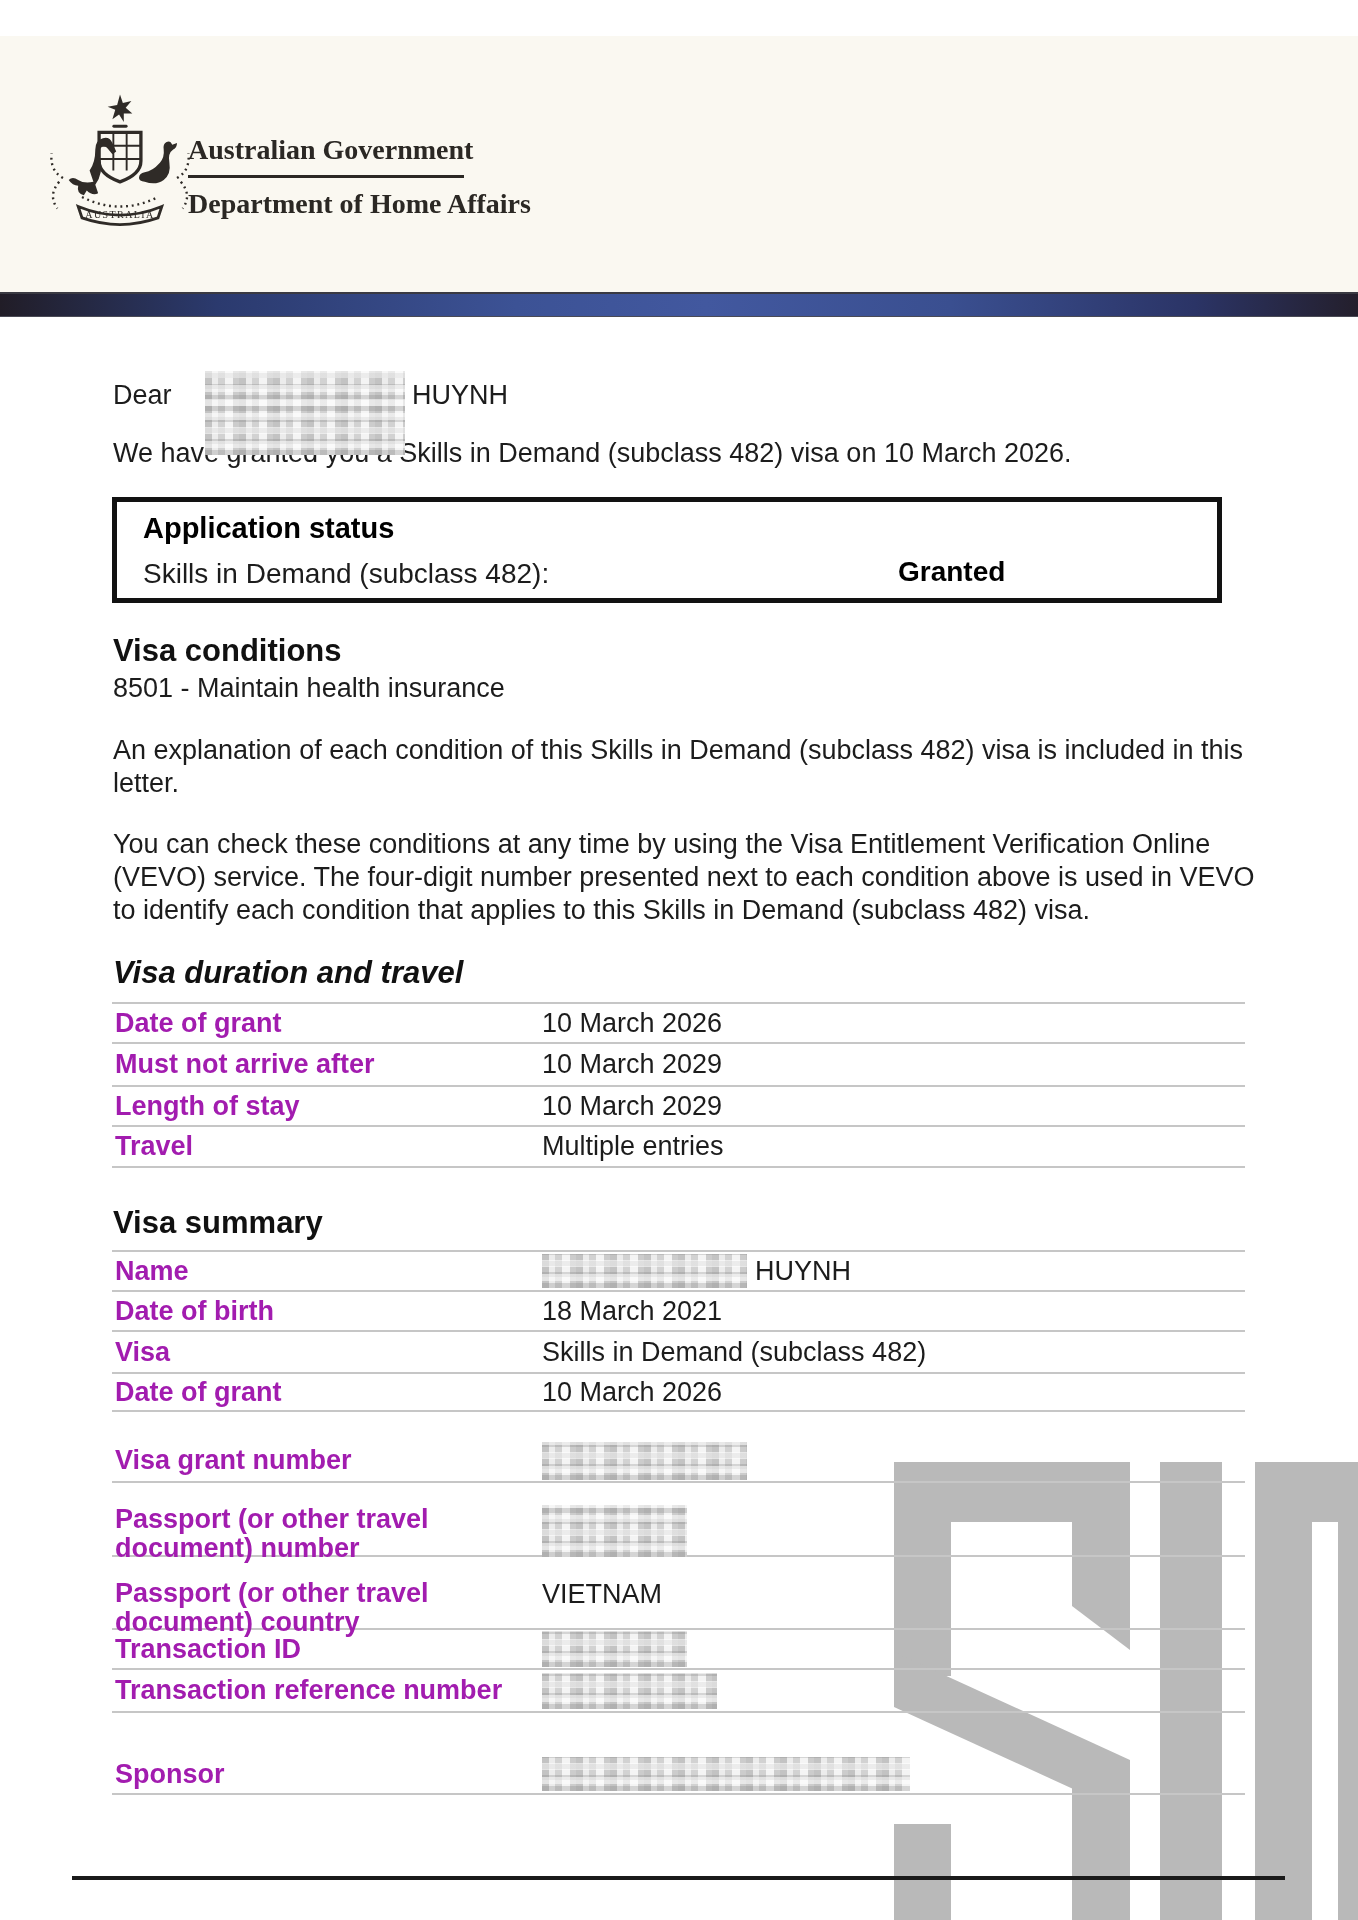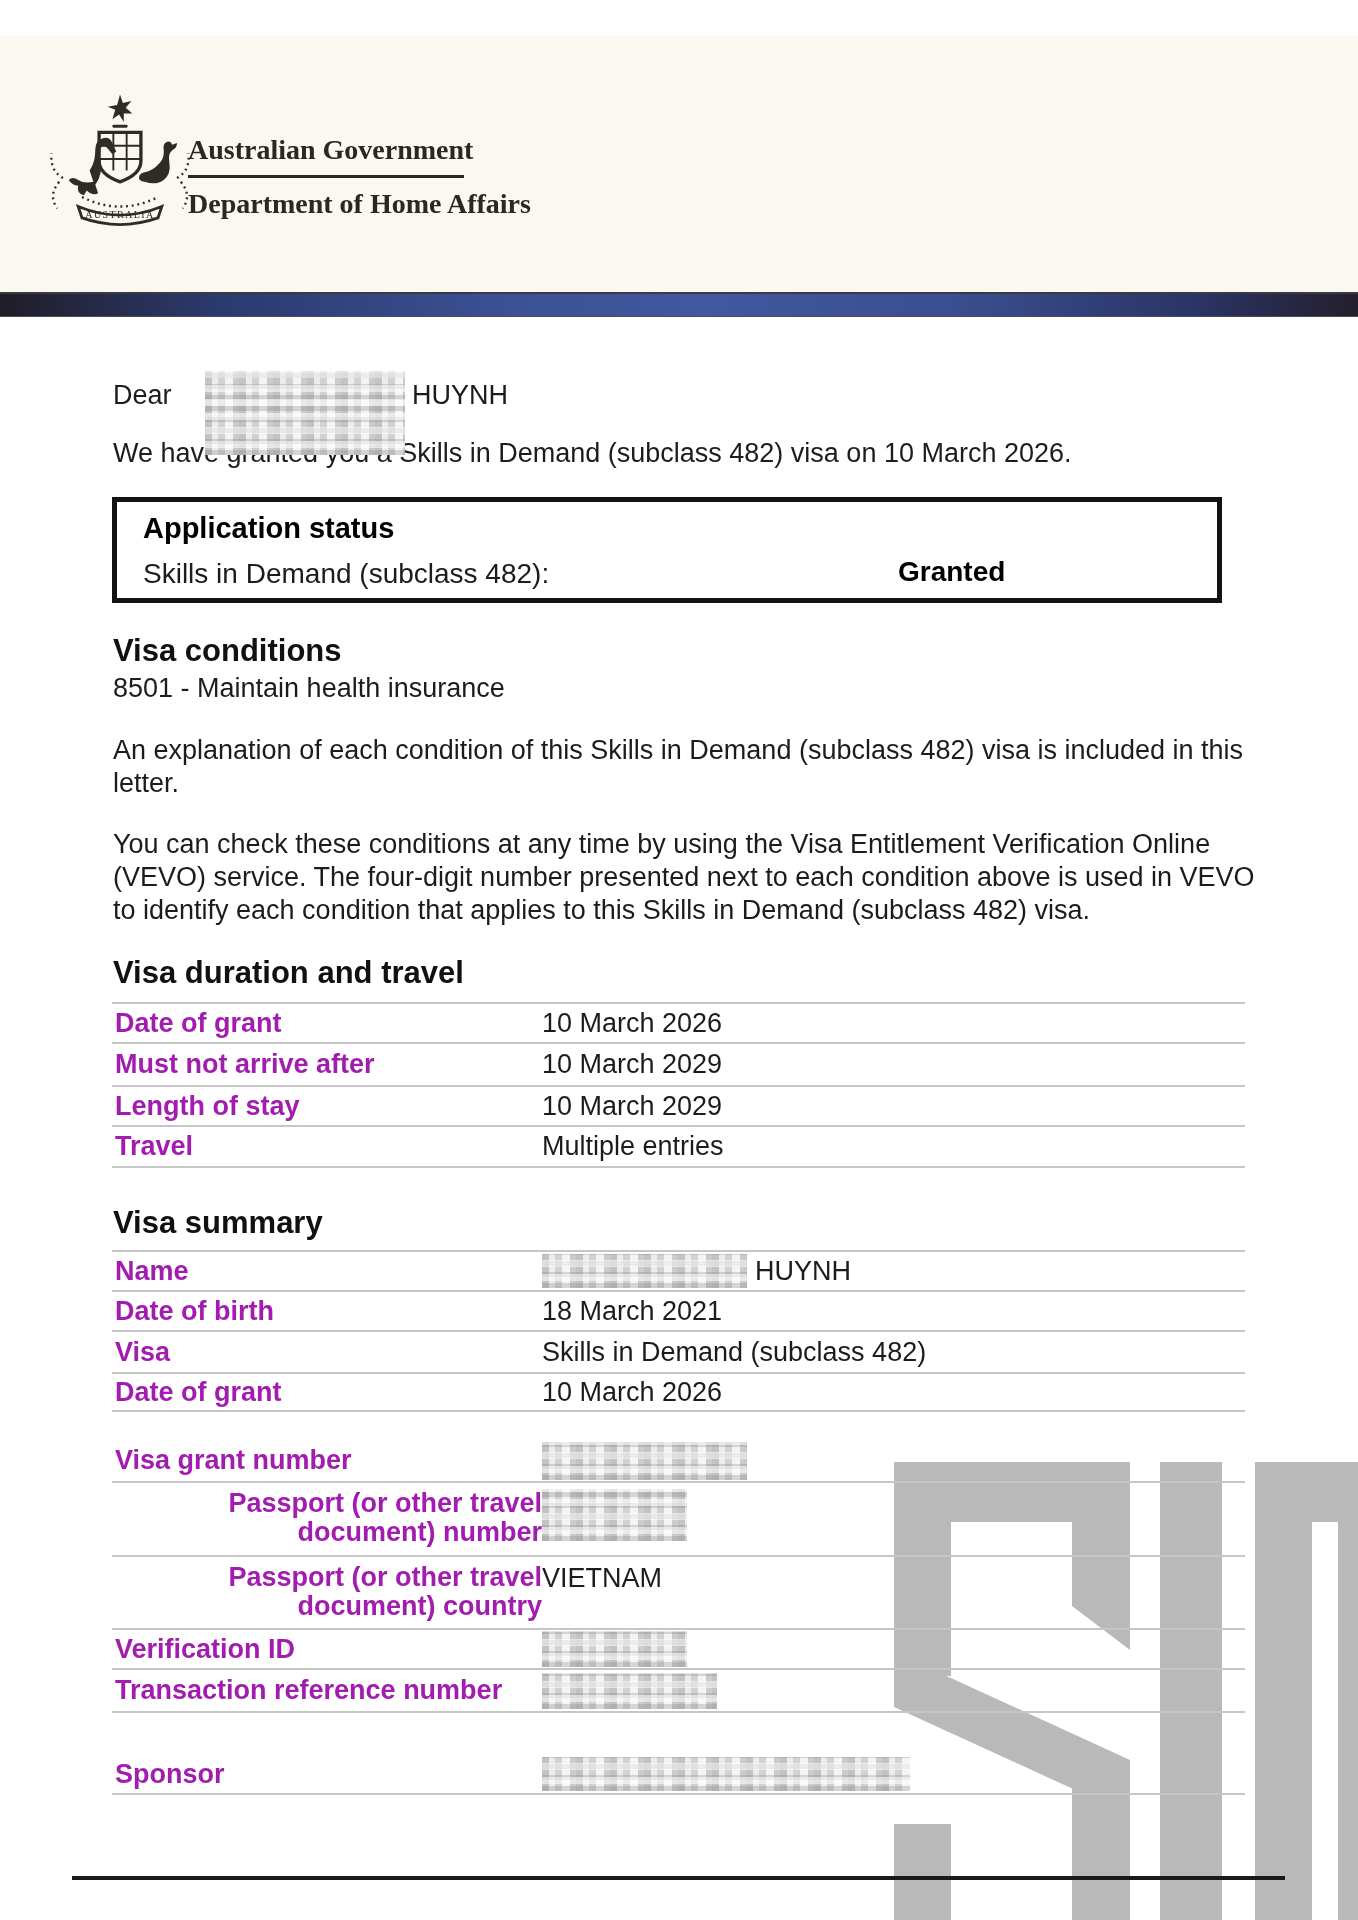--- a/index.html
+++ b/index.html
@@ -37,21 +37,21 @@
   }
   
   .status-box{left:112px;top:497px;width:1100px;height:96px;border:5px solid #121212;z-index:2;background:transparent;}
   .status-title{left:26px;top:10px;font-size:29px;font-weight:bold;color:#000;position:absolute;}
   .status-row{left:26px;top:56px;font-size:28px;color:#1c1c1c;position:absolute;}
   .status-granted{left:781px;top:54px;font-size:28px;font-weight:bold;color:#000;position:absolute;}
   
   .tbl{left:112px;width:1133px;border-top:2px solid #c6c6c6;z-index:2;}
   .t-row{display:flex;border-bottom:2px solid #c6c6c6;align-items:center;}
   .t-row.top{align-items:flex-start;}
-  .t-row.top .t-label,.t-row.top .t-value{padding-top:6px;text-align:right;}
+  .t-row.top .t-label,.t-row.top .t-value{padding-top:22px;}
   .t-label{width:430px;font-weight:bold;font-size:27px;line-height:29px;padding-left:3px;box-sizing:border-box;color:#a21caf;}
   .t-value{flex:1;font-size:27px;color:#1c1c1c;display:flex;align-items:center;gap:8px;}
   .t-row.top .t-value{align-items:flex-start;}
   .t-text{white-space:nowrap;}
   
   .wm{left:0;top:0;width:1358px;height:1920px;z-index:1;pointer-events:none;}
   .footer-rule{left:72px;top:1876px;width:1213px;height:4px;background:#1a1a1a;z-index:4;}
 </style>
 </head>
 <body>
@@ -118,21 +118,21 @@
     <div class="status-title">Application status</div>
     <div class="status-row">Skills in Demand (subclass 482):</div>
     <div class="status-granted">Granted</div>
   </div>
 
   <div class="abs sec-head" style="left:113px;top:633px;">Visa conditions</div>
   <div class="abs body-txt" style="left:113px;top:672px;">8501 - Maintain health insurance</div>
   <div class="abs body-txt" style="left:113px;top:734px;width:1135px;">An explanation of each condition of this Skills in Demand (subclass 482) visa is included in this letter.</div>
   <div class="abs body-txt" style="left:113px;top:828px;width:1150px;">You can check these conditions at any time by using the Visa Entitlement Verification Online (VEVO) service. The four-digit number presented next to each condition above is used in VEVO to identify each condition that applies to this Skills in Demand (subclass 482) visa.</div>
 
-  <div class="abs sec-head" style="left:113px;top:955px;">Visa duration and travel</div>
+  <div class="abs sec-head" style="left:113px;top:955px;font-style:italic;">Visa duration and travel</div>
   <div class="abs tbl" style="top:1002px;">
     <div class="t-row" style="height:38px;">
       <div class="t-label">Date of grant</div>
       <div class="t-value">
           <span class="t-text">10 March 2026</span>
         </div>
     </div>
     <div class="t-row" style="height:41px;">
       <div class="t-label">Must not arrive after</div>
       <div class="t-value">
@@ -202,21 +202,21 @@
     </div>
 
     <div class="t-row top" style="height:71px;">
       <div class="t-label">Passport (or other travel document) country</div>
       <div class="t-value">
           <span class="t-text">VIETNAM</span>
         </div>
     </div>
 
     <div class="t-row" style="height:38px;">
-      <div class="t-label">Verification ID</div>
+      <div class="t-label">Transaction ID</div>
       <div class="t-value">
         <span class="redact" style="width:145px;height:36px;"></span>
         <span class="t-text"></span>
       </div>
     </div>
 
     <div class="t-row" style="height:41px;">
       <div class="t-label" style="width:448px;">Transaction reference number</div>
       <div class="t-value">
         <span class="redact" style="width:175px;height:36px;margin-left:-18px;"></span>

